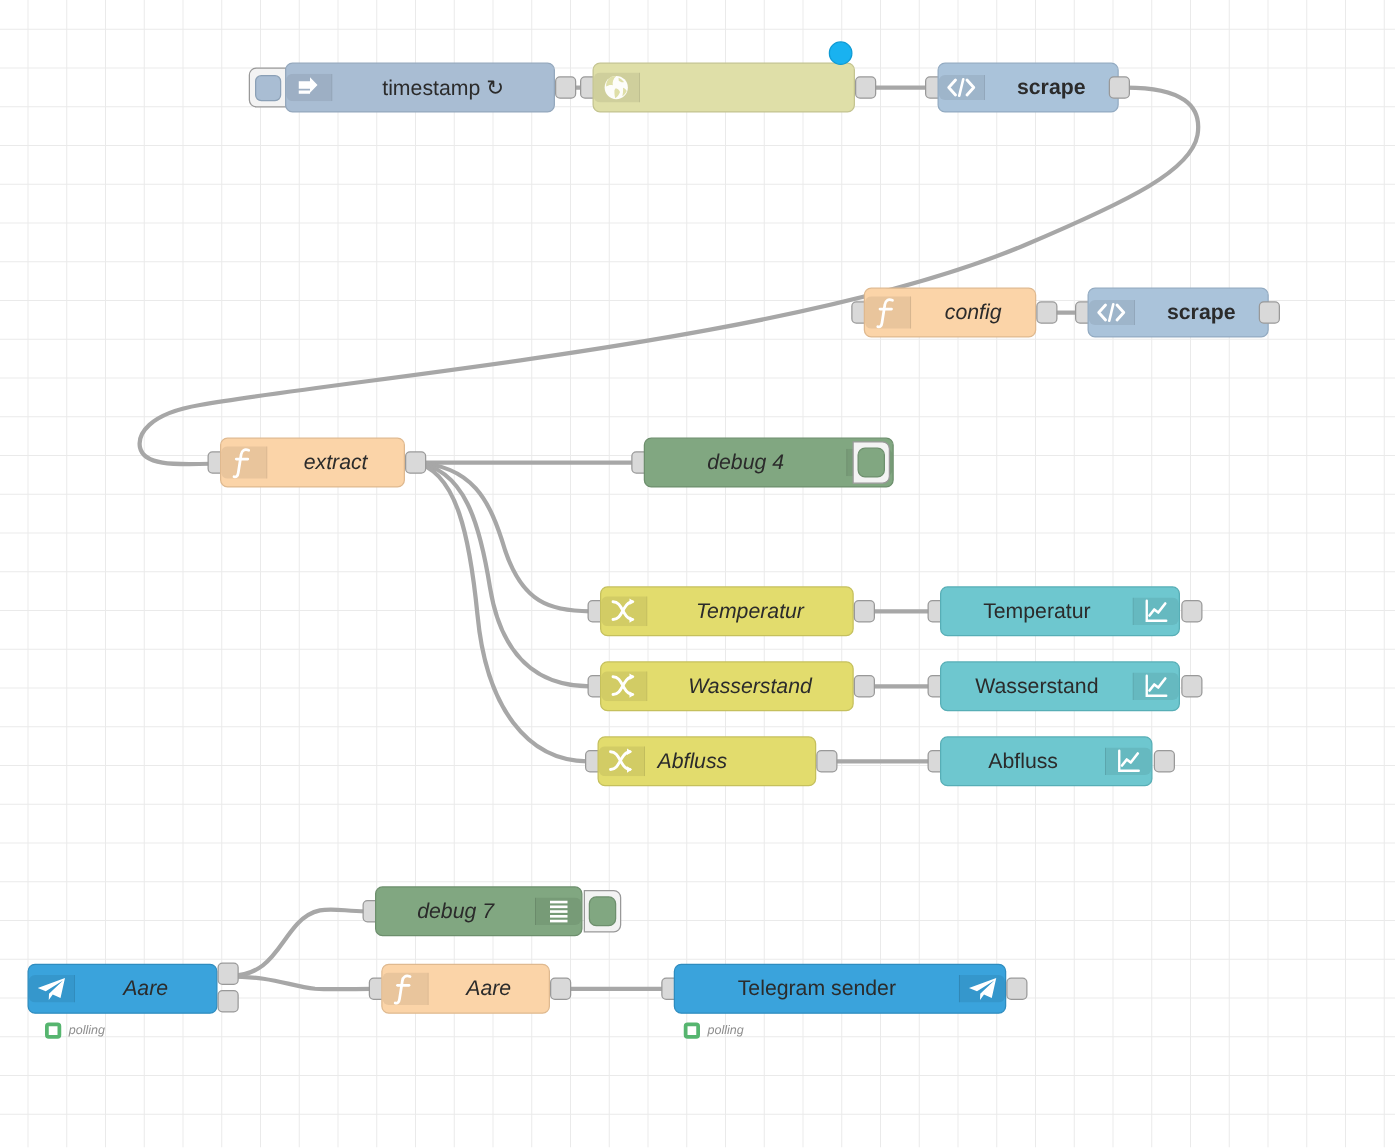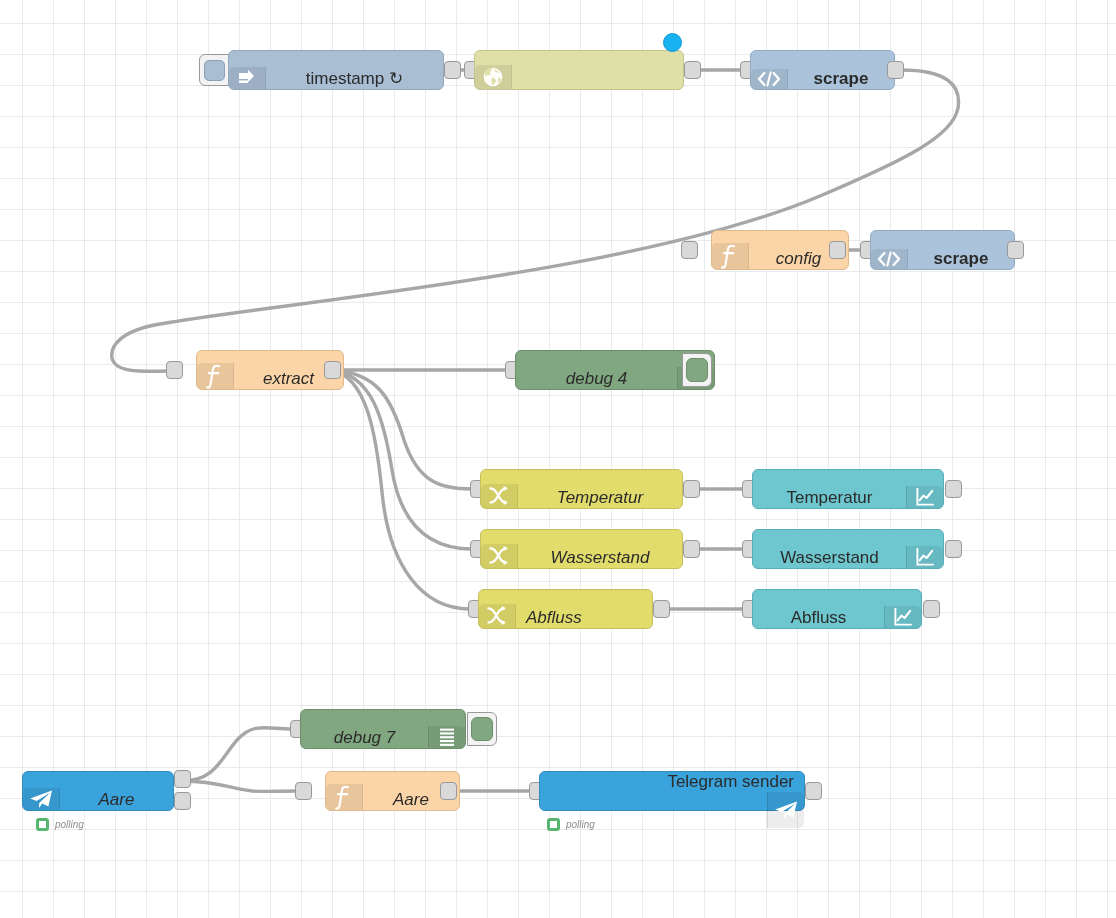--- a/index.html
+++ b/index.html
@@ -42,21 +42,21 @@
   }
 
   
   .node {
     position: absolute;
     height: 40px;
     box-sizing: border-box;
     border: 1px solid #999;
     border-radius: 6px;
     display: flex;
-    align-items: flex-end;
+    align-items: center;
     box-shadow: 0 0 0 0 rgba(0,0,0,0);
   }
   .node .icon-box {
     width: 36px;
     flex: 0 0 36px;
     display: flex;
     align-items: center;
     justify-content: center;
     border-top-left-radius: 5px;
     border-bottom-left-radius: 5px;
@@ -81,21 +81,21 @@
     color: #2b2b2b;
     white-space: nowrap;
   }
   .node .label.italic { font-style: italic; }
   .node .label.left   { justify-content: flex-start; }
 
   
   .n-inject   { background: #a9bdd3; border-color: #94a8bd; }
   .n-http     { background: #dfdfa8; border-color: #c4c490; }
   .n-scrape   { background: #aac3da; border-color: #93abc2; font-weight: bold; }
-  .n-function { background: #fbd4a8; border-color: #dfb98f; margin-left: 20px; }
+  .n-function { background: #fbd4a8; border-color: #dfb98f; }
   .n-debug    { background: #81a781; border-color: #6d8f6d; }
   .n-change   { background: #e2dc6d; border-color: #c5c05d; }
   .n-chart    { background: #6ec7cf; border-color: #57aeb6; }
   .n-telegram { background: #3aa3dc; border-color: #2e8cbf; }
 
   
   .port {
     position: absolute;
     width: 17px;
     height: 18px;
@@ -435,21 +435,21 @@
       <svg class="gi" width="22" height="26" viewBox="0 0 22 26">
         <path d="M15 3.2 C11.4 2 9.4 3.4 8.9 6.6 L6.6 21.2 C6.2 24 5 25 3.2 24.4" fill="none" stroke="#ffffff" stroke-width="2.2" stroke-linecap="round"></path>
         <path d="M5 10.2 H14.2" fill="none" stroke="#ffffff" stroke-width="2.2" stroke-linecap="round"></path>
       </svg>
     </div>
     <div class="label italic">Aare</div>
   </div>
   <div class="port" style="left:440px; top:782px;"></div>
 
   <div class="port" style="left:529px; top:782px;"></div>
-  <div class="node n-telegram" style="left:539px; top:771px; width:266px;flex-direction:column;">
+  <div class="node n-telegram" style="left:539px; top:771px; width:266px;">
     <div class="label">Telegram sender</div>
     <div class="icon-box right">
       <svg class="gi" width="26" height="22" viewBox="0 0 26 22">
         <path d="M24 2.4 L2.2 10.4 L8.6 13 L22.4 4.4 L11.2 15 L11 20 L14.2 15.6 L20.4 18.4 Z" fill="#ffffff"></path>
       </svg>
     </div>
   </div>
   <div class="port" style="left:805px; top:782px;"></div>
   <div class="status" style="left:547px; top:818px;">
     <span class="ring"></span>

